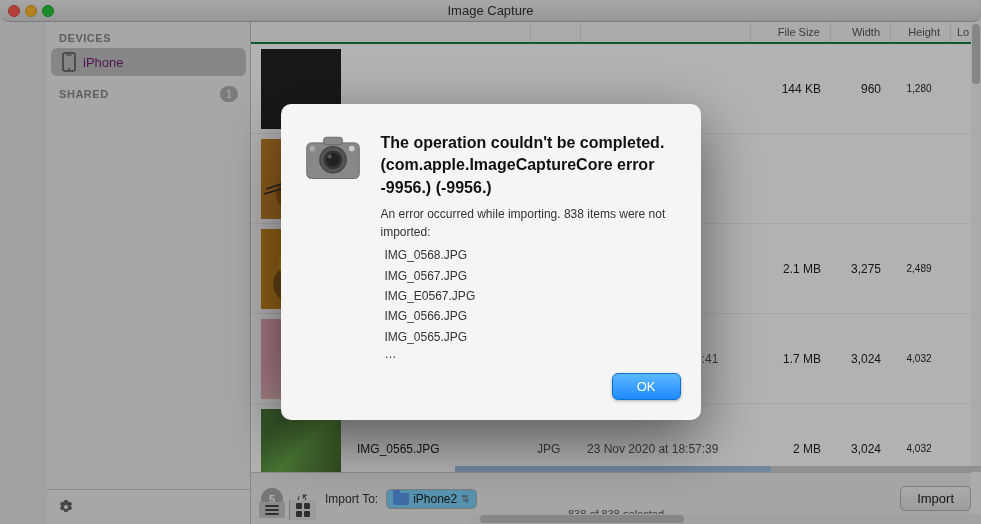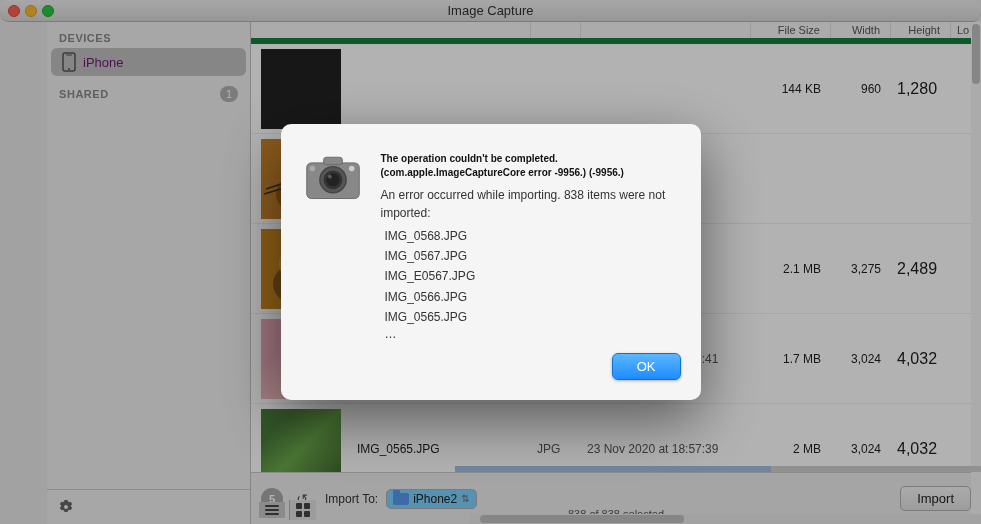--- a/index.html
+++ b/index.html
@@ -125,21 +125,21 @@
       flex: 1;
       display: flex;
       flex-direction: column;
       background: #fff;
       position: relative;
     }
 
     
     .table-header {
       display: flex;
-      border-bottom: 6px solid #15803d;
+      border-bottom: 2px solid #15803d;
       background: #f5f5f5;
       height: 22px;
       align-items: center;
       flex-shrink: 0;
     }
     .col-thumbnail { width: 100px; flex-shrink: 0; }
 
     .th {
       font-size: 11px;
       color: #555;
@@ -180,21 +180,21 @@
       padding: 4px;
       display: flex;
       align-items: center;
       justify-content: center;
     }
     .cell-name { flex: 1; min-width: 120px; font-size: 12px; }
     .cell-kind { width: 50px; flex-shrink: 0; font-size: 12px; color: #555; }
     .cell-date { width: 170px; flex-shrink: 0; font-size: 12px; color: #555; }
     .cell-filesize { width: 80px; flex-shrink: 0; text-align: right; padding-right: 10px; font-size: 12px; }
     .cell-width { width: 60px; flex-shrink: 0; text-align: right; padding-right: 10px; font-size: 12px; }
-    .cell-height { width: 60px; flex-shrink: 0; text-align: left; padding-right: 10px; font-size: 16px; }
+    .cell-height { width: 60px; flex-shrink: 0; text-align: center; padding-right: 10px; font-size: 10px; }
     .cell-lo { width: 30px; flex-shrink: 0; }
 
     
     .scroll-track {
       position: absolute;
       right: 0;
       top: 0;
       width: 10px;
       height: 100%;
       background: #f5f5f5;
@@ -314,21 +314,21 @@
       justify-content: center;
     }
     .camera-icon-svg {
       width: 60px;
       height: 60px;
     }
     .modal-text-block {
       flex: 1;
     }
     .modal-title {
-      font-size: 10px;
+      font-size: 16px;
       font-weight: 700;
       color: #111;
       margin-bottom: 6px;
       line-height: 1.4;
       margin-top: 8px;
     }
     .modal-body-text {
       font-size: 12px;
       color: #333;
       line-height: 1.5;

